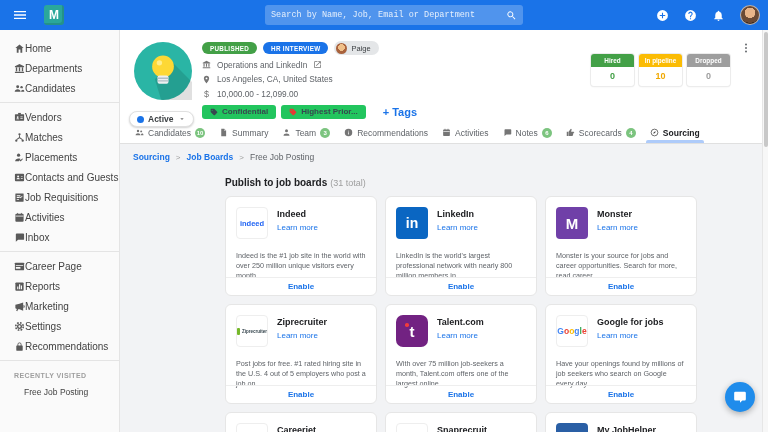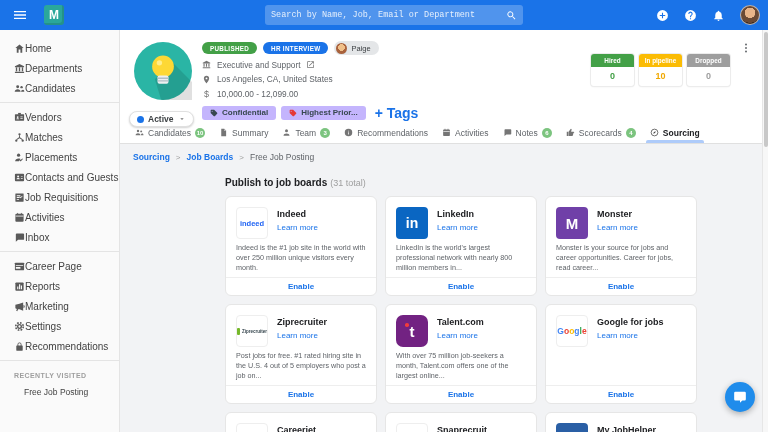--- a/index.html
+++ b/index.html
@@ -45,24 +45,24 @@
   .badge { font-size:6.3px; font-weight:bold; letter-spacing:.3px; color:#fff; padding:2.5px 8px; border-radius:9px; }
   .badge.published { background:#43a047; }
   .badge.stage { background:#1a73e8; }
   .owner-pill { display:flex; align-items:center; gap:4px; background:#e4e6e8; border-radius:9px; padding:1.5px 8px 1.5px 2px; font-size:7.5px; color:#3c4043; cursor:pointer; }
   .owner-avatar { width:11px; height:11px; border-radius:50%; background:radial-gradient(circle at 50% 40%, #f0c089 0 40%, #a9623c 41% 75%, #5d3a28 76%); }
   .info-row { display:flex; align-items:center; gap:6px; font-size:8.3px; color:#5f6368; margin-top:4.5px; }
   .info-row .ic { width:9px; height:9px; color:#757575; flex:none; }
   .info-row .dollar { width:9px; text-align:center; font-size:9px; color:#757575; }
   .ext { width:8px; height:8px; color:#9e9e9e; }
   .tags-row { display:flex; align-items:center; gap:5px; margin-top:6px; }
-  .tag-pill { display:flex; align-items:center; gap:4px; background:#c4b5fd; border-radius:3px; padding:2.5px 8px; font-size:8px; font-weight:bold; color:#37474f; cursor:pointer; }
+  .tag-pill { display:flex; align-items:center; gap:4px; background:#22c55e; border-radius:3px; padding:2.5px 8px; font-size:8px; font-weight:bold; color:#37474f; cursor:pointer; }
   .tag-pill .ic { width:8px; height:8px; }
   .tag-dark { color:#37474f; } .tag-red { color:#e53935; }
-  .add-tags { font-size:14px; color:#1a73e8; font-weight:bold; margin-left:4px; cursor:pointer; }
+  .add-tags { font-size:11px; color:#1a73e8; font-weight:bold; margin-left:12px; cursor:pointer; }
 
   .dots-btn { position:absolute; right:16px; top:12px; width:12px; height:12px; color:#5f6368; cursor:pointer; }
   .stats { position:absolute; right:38px; top:24px; display:flex; gap:5px; }
   .stat-box { width:43px; border-radius:3px; overflow:hidden; background:#fff; box-shadow:0 0 0 1px #ececec, 0 1px 2px rgba(0,0,0,.08); text-align:center; }
   .stat-head { font-size:6.4px; font-weight:bold; color:#fff; padding:3px 0; }
   .stat-val { font-size:9px; font-weight:bold; padding:4px 0 5px; }
   .stat-hired .stat-head { background:#43a047; } .stat-hired .stat-val { color:#43a047; }
   .stat-pipe .stat-head { background:#fbbc04; } .stat-pipe .stat-val { color:#f0a800; }
   .stat-drop .stat-head { background:#9e9e9e; } .stat-drop .stat-val { color:#9e9e9e; }
 
@@ -93,21 +93,21 @@
   .logo-linkedin { background:#0a66c2; border:none; } .logo-linkedin .logo-text { color:#fff; font-weight:bold; font-size:14px; }
   .logo-monster { background:#7040a8; border:none; } .logo-monster .logo-text { color:#fff; font-weight:bold; font-size:15px; }
   .logo-zip .logo-text { color:#37474f; font-weight:bold; font-size:4.5px; }
   .logo-zip .zip-mark { width:5px; height:7px; background:#76b82a; border-radius:1px; margin-right:1.5px; }
   .logo-talent { background:#722282; border:none; border-radius:7px; } .logo-talent .logo-text { color:#fff; font-weight:bold; font-size:15px; }
   .logo-talent::after { content:''; position:absolute; top:8px; left:9px; width:3.5px; height:3.5px; border-radius:50%; background:#f03c3c; }
   .logo-google .logo-text { font-weight:bold; font-size:8.5px; }
   .logo-mjh { background:#2a5fa5; border:none; } .logo-mjh .logo-text { color:#fff; font-weight:bold; font-size:9px; }
   .card-title { font-size:9px; font-weight:bold; color:#202124; margin-top:2px; }
   .learn { font-size:8px; color:#1a73e8; margin-top:4px; cursor:pointer; }
-  .desc { font-size:7.2px; color:#5f6368; line-height:1.4; margin-top:4px; }
+  .desc { font-size:7.2px; color:#5f6368; line-height:1.4; margin-top:12px; }
   .enable { position:absolute; left:0; right:0; bottom:0; height:18px; border-top:1px solid #eee; display:flex; align-items:center; justify-content:center; font-size:8px; font-weight:bold; color:#1a73e8; cursor:pointer; }
 
   
   .chat-fab { position:fixed; right:13px; bottom:20px; width:30px; height:30px; border-radius:50%; background:#1f8ceb; display:flex; align-items:center; justify-content:center; box-shadow:0 2px 6px rgba(0,0,0,.3); cursor:pointer; z-index:9; }
   .chat-fab .ic { width:14px; height:14px; color:#fff; }
   .scrollbar { position:fixed; right:0; top:30px; bottom:0; width:6px; background:#f7f7f7; border-left:1px solid #e6e6e6; z-index:8; }
   .scroll-thumb { position:absolute; top:2px; left:1px; width:4px; height:115px; border-radius:2px; background:#c8c8c8; cursor:pointer; }
 
   .ic { fill:currentColor; display:block; }
 </style>
@@ -398,21 +398,21 @@
           <span class="badge stage">HR INTERVIEW</span>
           <span class="owner-pill">
             <span class="owner-avatar"></span>
             <span>Paige</span>
           </span>
         </div>
         <div class="info-row">
           <svg class="ic">
               <use href="#i-bank"></use>
             </svg>
-          <span>Executive and Support</span>
+          <span>Operations and LinkedIn</span>
           <svg class="ic ext">
               <use href="#i-ext"></use>
             </svg>
         </div>
         <div class="info-row">
           <svg class="ic">
               <use href="#i-pin"></use>
             </svg>
           <span>Los Angeles, CA, United States</span>
         </div>
@@ -558,21 +558,21 @@
           <div class="card">
             <div class="card-top">
               <div class="logo logo-monster">
                   <span class="logo-text">M</span>
                 </div>
               <div>
                 <div class="card-title">Monster</div>
                 <div class="learn">Learn more</div>
               </div>
             </div>
-            <div class="desc">Monster is your source for jobs and career opportunities. Career for jobs, read career...</div>
+            <div class="desc">Monster is your source for jobs and career opportunities. Search for more, read career...</div>
             <div class="enable">Enable</div>
           </div>
 
           <div class="card">
             <div class="card-top">
               <div class="logo logo-zip">
                   <span class="zip-mark"></span>
                   <span class="logo-text">Ziprecruiter</span>
                 </div>
               <div>
@@ -601,20 +601,21 @@
           <div class="card">
             <div class="card-top">
               <div class="logo logo-google">
                   <span class="logo-text google-colorize"><span style="color:#4285f4">G</span><span style="color:#ea4335">o</span><span style="color:#fbbc05">o</span><span style="color:#4285f4">g</span><span style="color:#34a853">l</span><span style="color:#ea4335">e</span></span>
                 </div>
               <div>
                 <div class="card-title">Google for jobs</div>
                 <div class="learn">Learn more</div>
               </div>
             </div>
+            <div class="desc">Have your openings found by millions of job seekers who search on Google every day.</div>
             <div class="enable">Enable</div>
           </div>
 
           <div class="card">
             <div class="card-top">
               <div class="logo">
                   <span class="logo-text"></span>
                 </div>
               <div>
                 <div class="card-title">Careerjet</div>

